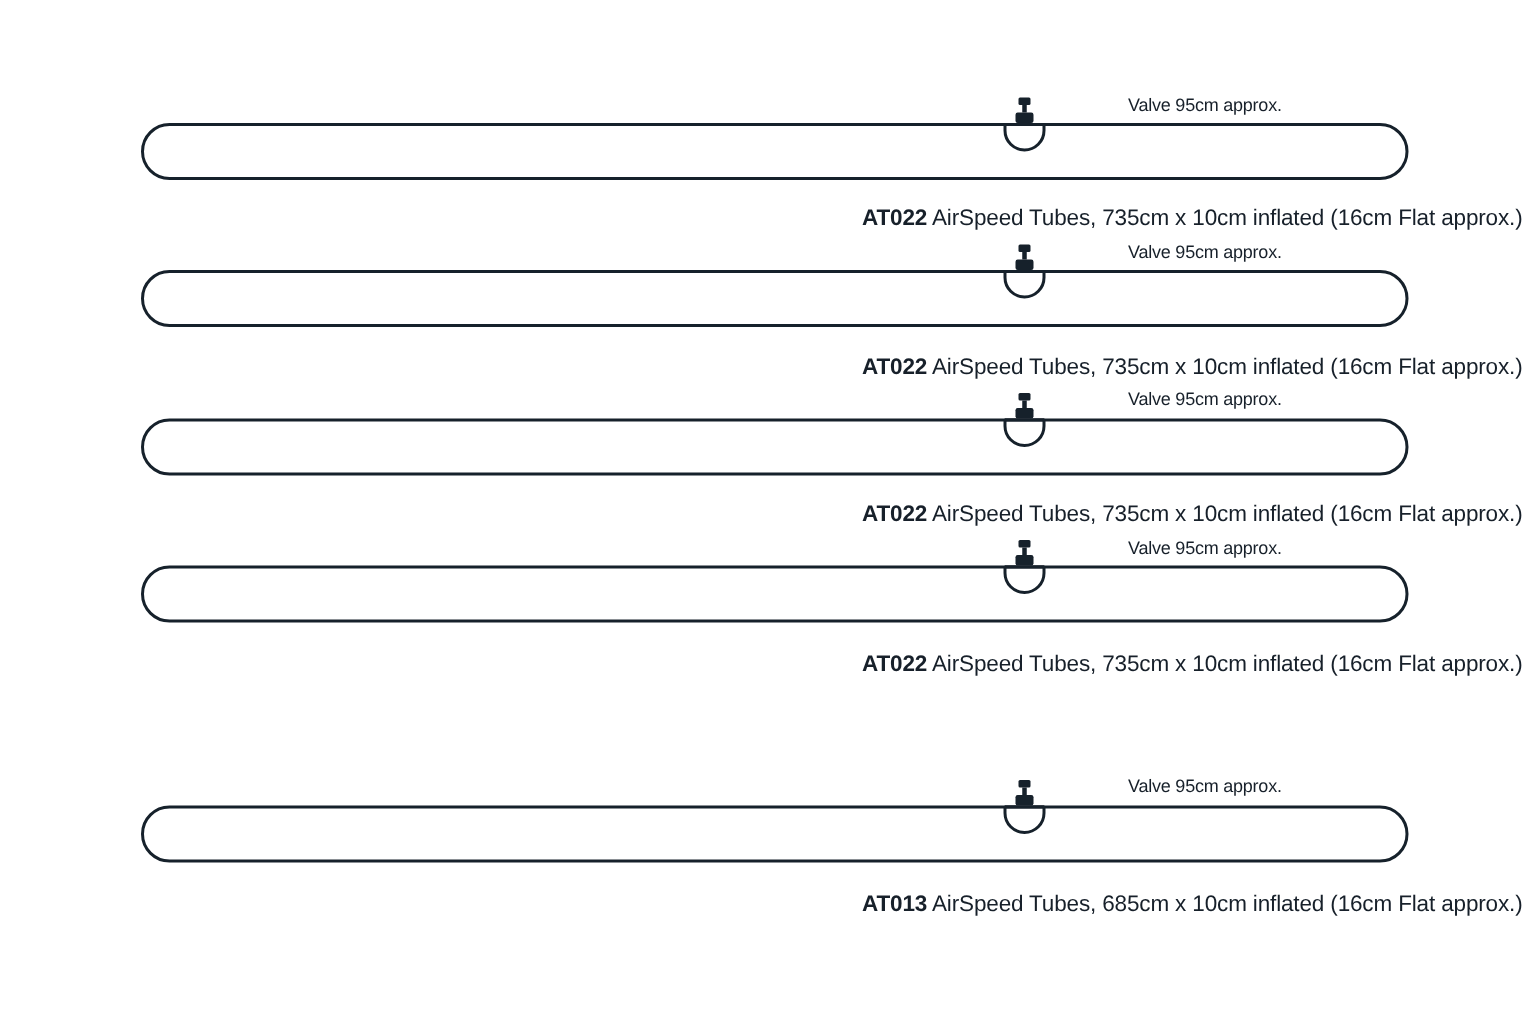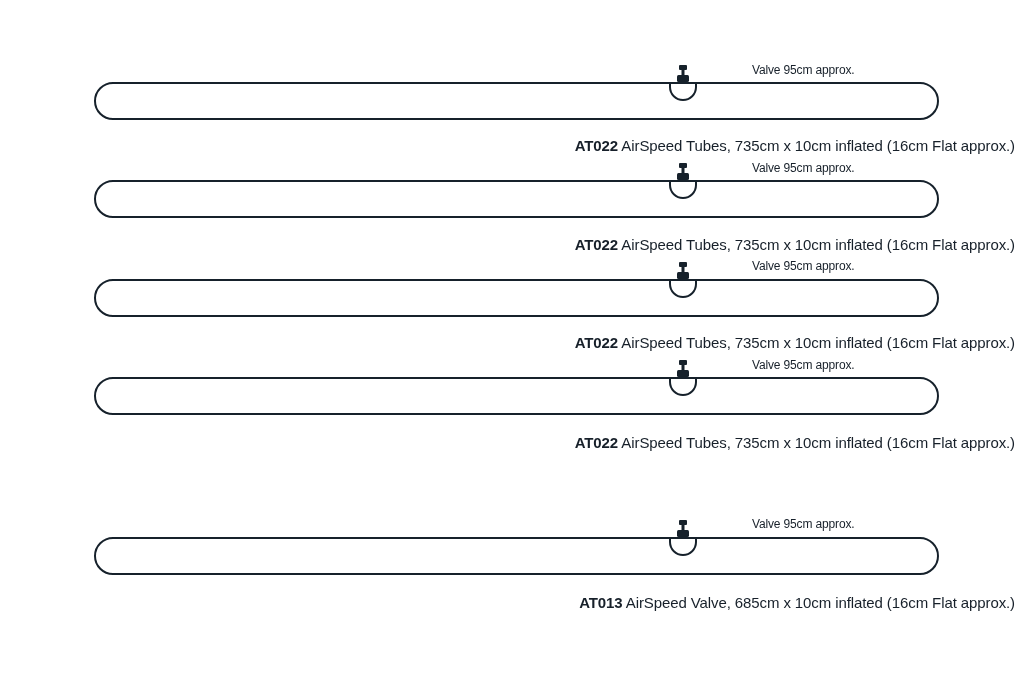--- a/index.html
+++ b/index.html
@@ -141,15 +141,15 @@
       <div class="valve" style="top: 519px; left: 664px;">
         <svg width="38" height="42" viewBox="0 0 38 42" xmlns="http://www.w3.org/2000/svg">
           <rect x="15" y="1" width="8" height="5" rx="1" fill="#16212b"></rect>
           <rect x="17.5" y="6" width="3" height="5" fill="#16212b"></rect>
           <rect x="13" y="11" width="12" height="7" rx="1.5" fill="#16212b"></rect>
           <path d="M6 19 L32 19 L32 23 A13 13 0 0 1 6 23 Z" fill="#ffffff" stroke="#16212b" stroke-width="2" stroke-linejoin="round"></path>
           <line x1="6" y1="19" x2="32" y2="19" stroke="#16212b" stroke-width="2"></line>
         </svg>
       </div>
       <div class="valve-label" style="top: 517px; left: 752px;">Valve 95cm approx.</div>
-      <div class="caption" style="top: 594px;"><span class="code">AT013</span> <span class="desc">AirSpeed Valve, 685cm x 10cm inflated (16cm Flat approx.)</span></div>
+      <div class="caption" style="top: 594px;"><span class="code">AT013</span> <span class="desc">AirSpeed Tubes, 685cm x 10cm inflated (16cm Flat approx.)</span></div>
     </div>
   </div>
 
 </body></html>

